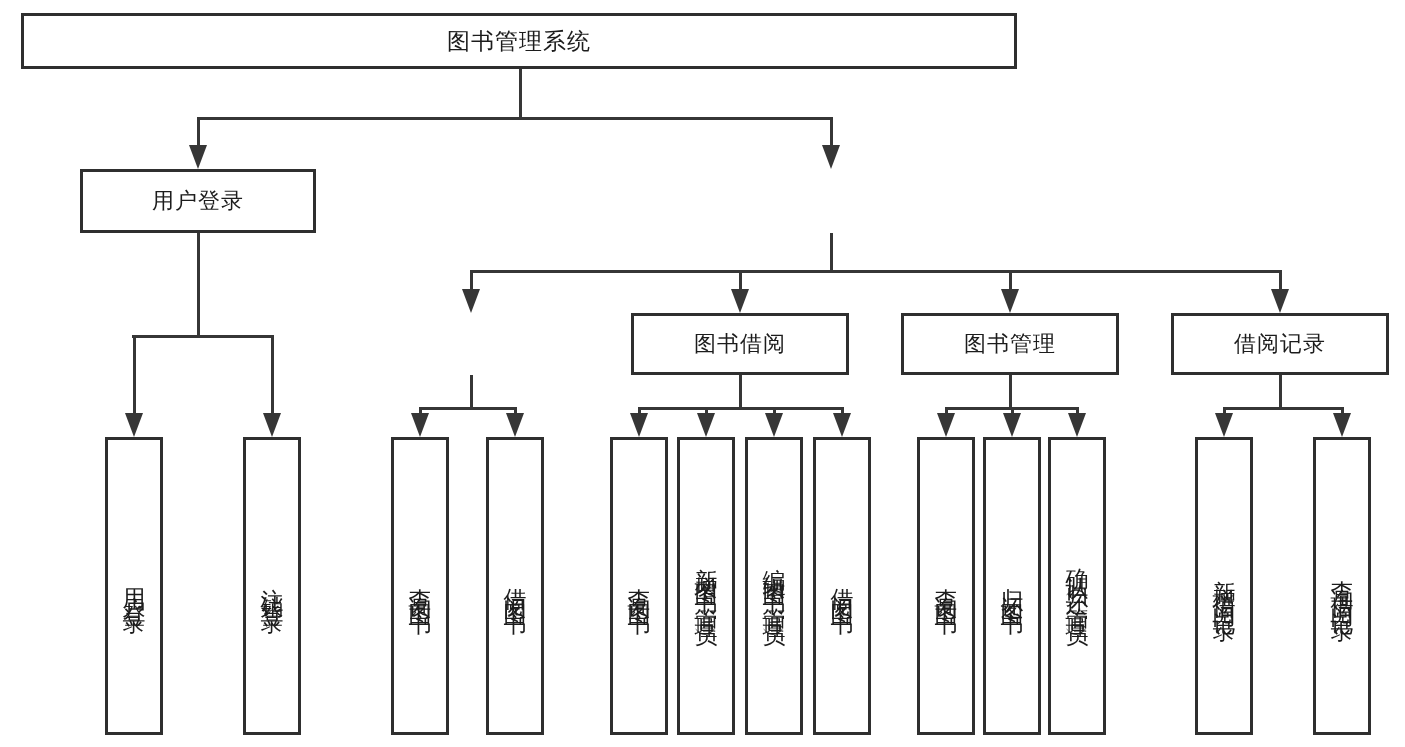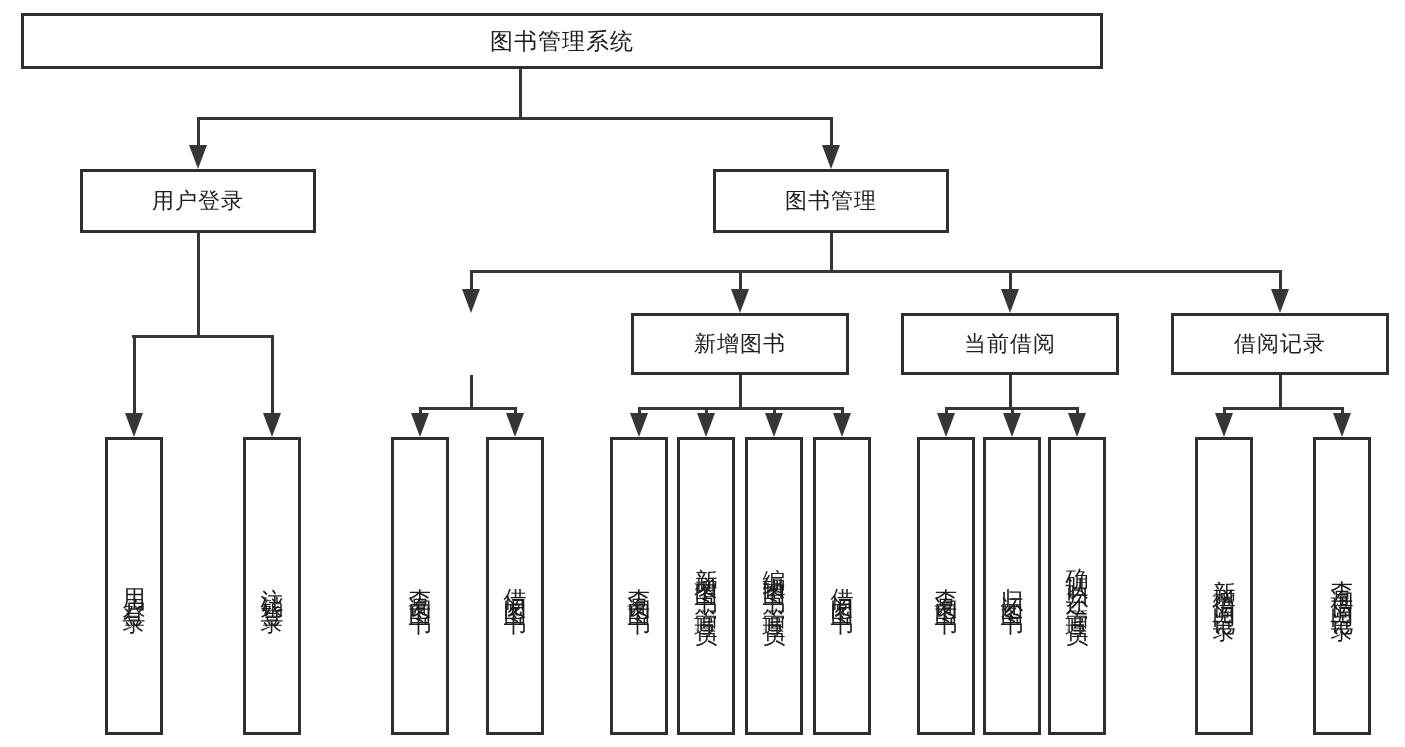--- a/index.html
+++ b/index.html
@@ -27,52 +27,51 @@
   .watermark {
     position:absolute; right:10px; top:714px;
     color:#a8a8a8; font-size:20px; letter-spacing:1px; white-space:nowrap;
   }
 </style>
 </head>
 <body>
 
 <div class="canvas">
 
-  <div class="node h root" style="left:21px; top:13px; width:1082px; height:56px;">图书管理系统</div>
+  <div class="node h root" style="left:21px; top:13px; width:996px; height:56px;">图书管理系统</div>
 
   <div class="ln" style="left:519px; top:69px; width:3px; height:48px;"></div>
   <div class="ln" style="left:197px; top:117px; width:636px; height:3px;"></div>
   <div class="ln" style="left:197px; top:117px; width:3px; height:32px;"></div>
   <div class="ah" style="left:189px; top:145px;"></div>
   <div class="ln" style="left:830px; top:117px; width:3px; height:32px;"></div>
   <div class="ah" style="left:822px; top:145px;"></div>
 
   <div class="node h" style="left:80px; top:169px; width:236px; height:64px;">用户登录</div>
-  <div class="node h" style="left:713px; top:169px; width:236px; height:64px;">图书管理</div>
 
   <div class="ln" style="left:197px; top:233px; width:3px; height:105px;"></div>
   <div class="ln" style="left:132px; top:335px; width:142px; height:3px;"></div>
   <div class="ln" style="left:133px; top:335px; width:3px; height:80px;"></div>
   <div class="ah" style="left:125px; top:413px;"></div>
   <div class="ln" style="left:271px; top:335px; width:3px; height:80px;"></div>
   <div class="ah" style="left:263px; top:413px;"></div>
 
   <div class="ln" style="left:830px; top:233px; width:3px; height:40px;"></div>
   <div class="ln" style="left:470px; top:270px; width:812px; height:3px;"></div>
   <div class="ln" style="left:470px; top:270px; width:3px; height:20px;"></div>
   <div class="ah" style="left:462px; top:289px;"></div>
   <div class="ln" style="left:739px; top:270px; width:3px; height:20px;"></div>
   <div class="ah" style="left:731px; top:289px;"></div>
   <div class="ln" style="left:1009px; top:270px; width:3px; height:20px;"></div>
   <div class="ah" style="left:1001px; top:289px;"></div>
   <div class="ln" style="left:1279px; top:270px; width:3px; height:20px;"></div>
   <div class="ah" style="left:1271px; top:289px;"></div>
 
-  <div class="node h" style="left:631px; top:313px; width:218px; height:62px;">新增图书</div>
-  <div class="node h" style="left:901px; top:313px; width:218px; height:62px;">当前借阅</div>
+  <div class="node h" style="left:631px; top:313px; width:218px; height:62px;">图书借阅</div>
+  <div class="node h" style="left:901px; top:313px; width:218px; height:62px;">图书管理</div>
   <div class="node h" style="left:1171px; top:313px; width:218px; height:62px;">借阅记录</div>
 
   <div class="ln" style="left:470px; top:375px; width:3px; height:34px;"></div>
   <div class="ln" style="left:419px; top:407px; width:98px; height:3px;"></div>
   <div class="ln" style="left:419px; top:407px; width:3px; height:10px;"></div>
   <div class="ah" style="left:411px; top:413px;"></div>
   <div class="ln" style="left:514px; top:407px; width:3px; height:10px;"></div>
   <div class="ah" style="left:506px; top:413px;"></div>
 
   <div class="ln" style="left:739px; top:375px; width:3px; height:34px;"></div>

